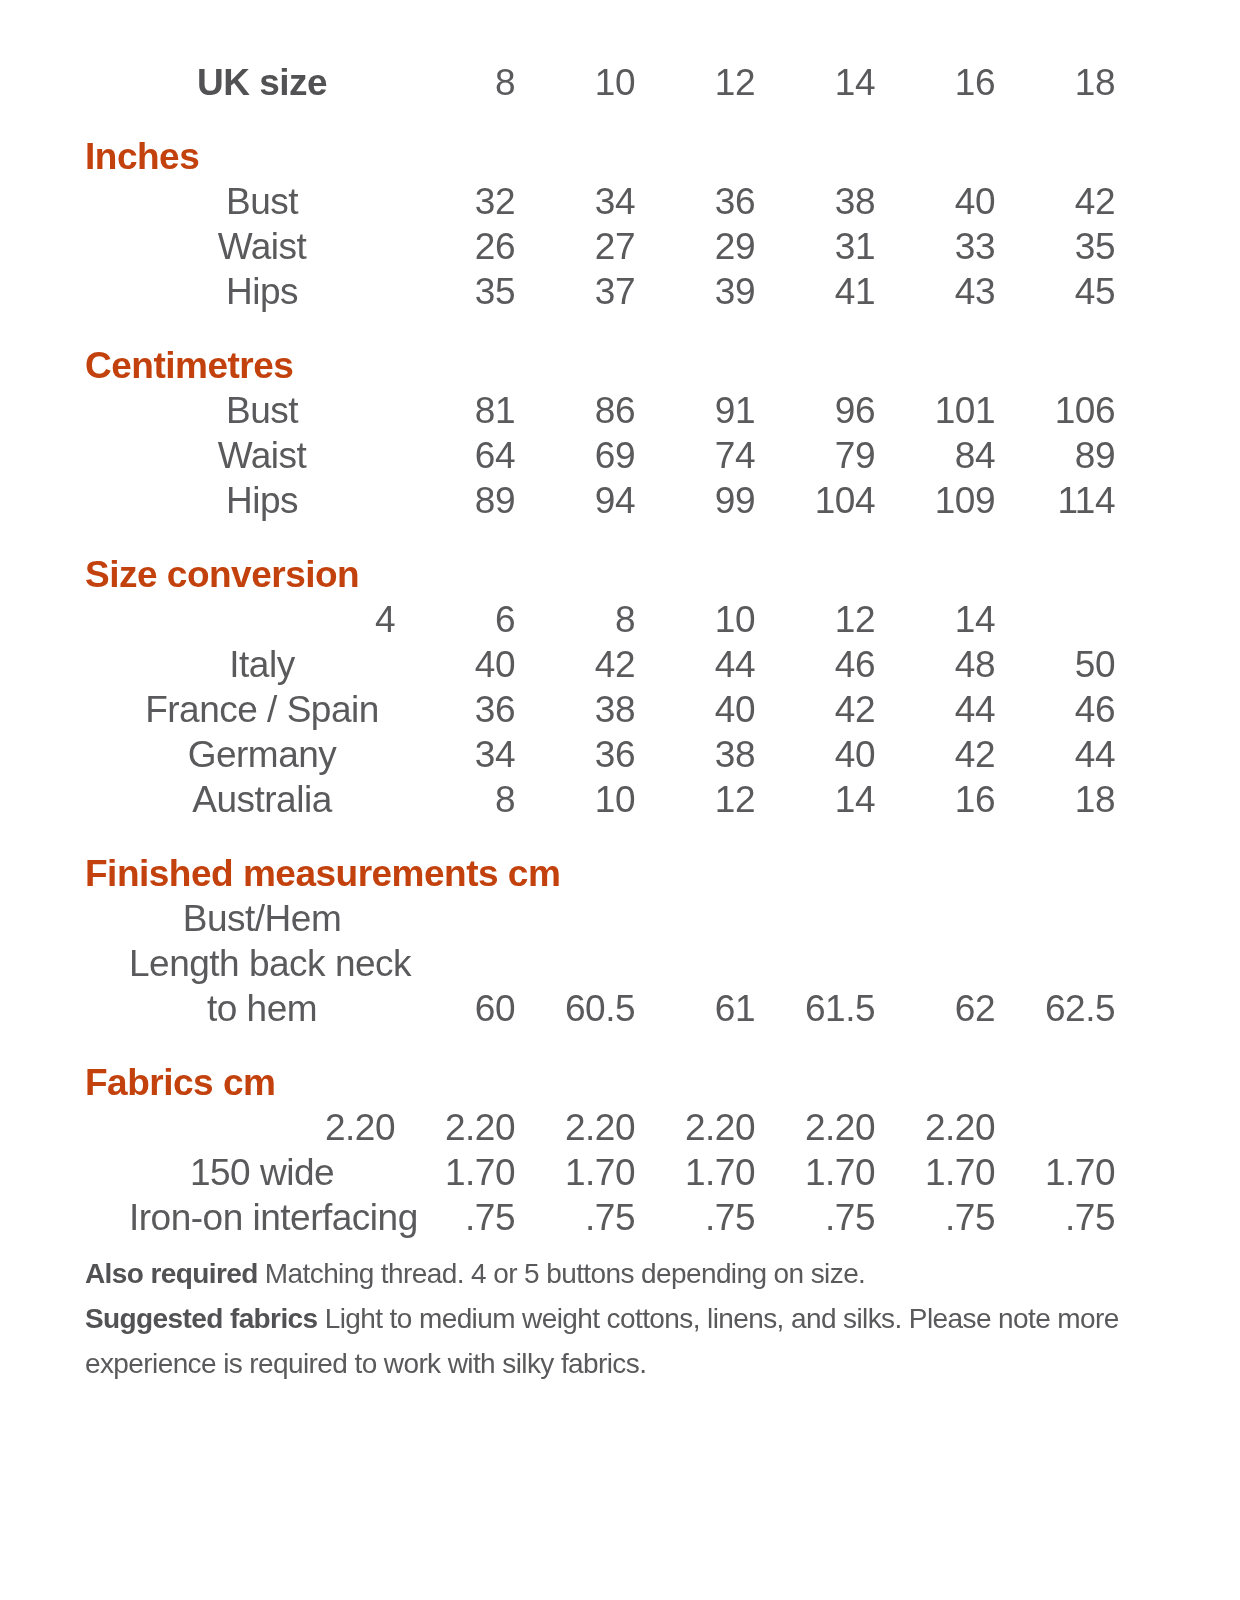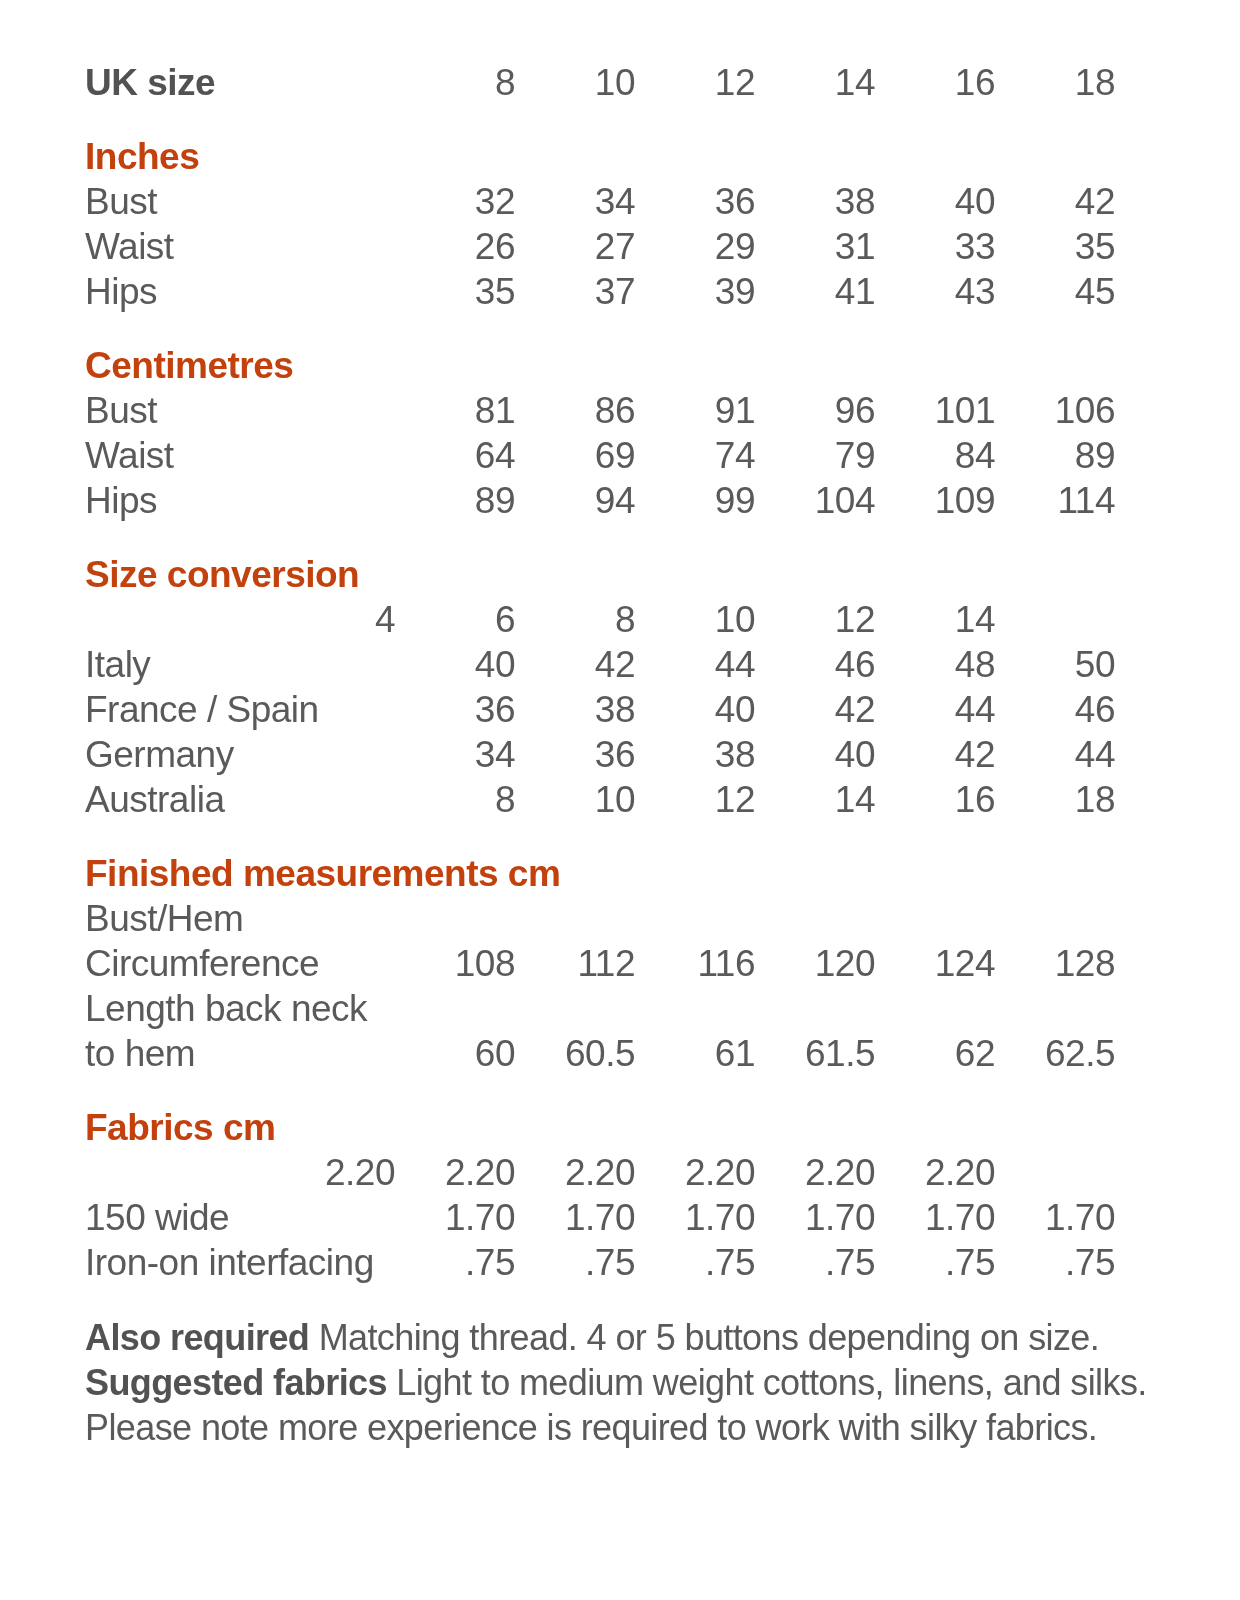--- a/index.html
+++ b/index.html
@@ -15,35 +15,35 @@
     padding: 60px 0 0 85px;
     overflow: hidden;
   }
   .trow {
     display: grid;
     grid-template-columns: 310px repeat(6, 120px);
     line-height: 45px;
     font-size: 37px;
     letter-spacing: -0.5px;
   }
-  .label { text-align: left; white-space: nowrap; }
+  .label { text-align: center; white-space: nowrap; margin-left: 44px; }
   .num   { text-align: right; white-space: nowrap; font-weight: 400; }
   .bold  { font-weight: 700; color: #525254; }
   .section { margin-top: 29px; }
   .heading {
     font-size: 37px;
     line-height: 45px;
     font-weight: 700;
     color: #c2410c;
     letter-spacing: -0.5px;
   }
   .notes {
-    margin-top: 30px;
+    margin-top: 11px;
     width: 1125px;
-    font-size: 36px;
+    font-size: 28px;
     line-height: 45px;
     letter-spacing: -0.6px;
   }
   .note { margin: 0; }
 </style>
 </head>
 <body>
 
 <div class="page">
 
@@ -166,29 +166,20 @@
       <div class="num">18</div>
     </div>
   </div>
 
   <div class="section">
     <div class="heading">Finished measurements cm</div>
     <div class="trow">
       <div class="label">Bust/Hem</div>
     </div>
     <div class="trow">
-      <div class="label">Circumference</div>
-      <div class="num">108</div>
-      <div class="num">112</div>
-      <div class="num">116</div>
-      <div class="num">120</div>
-      <div class="num">124</div>
-      <div class="num">128</div>
-    </div>
-    <div class="trow">
       <div class="label">Length back neck</div>
     </div>
     <div class="trow">
       <div class="label">to hem</div>
       <div class="num">60</div>
       <div class="num">60.5</div>
       <div class="num">61</div>
       <div class="num">61.5</div>
       <div class="num">62</div>
       <div class="num">62.5</div>

